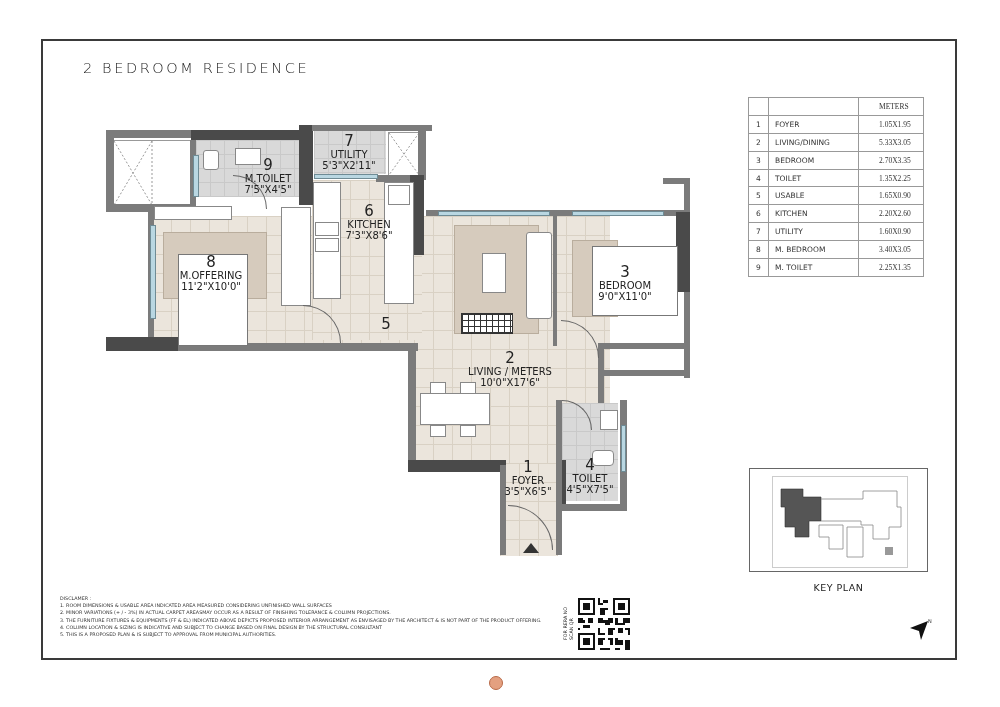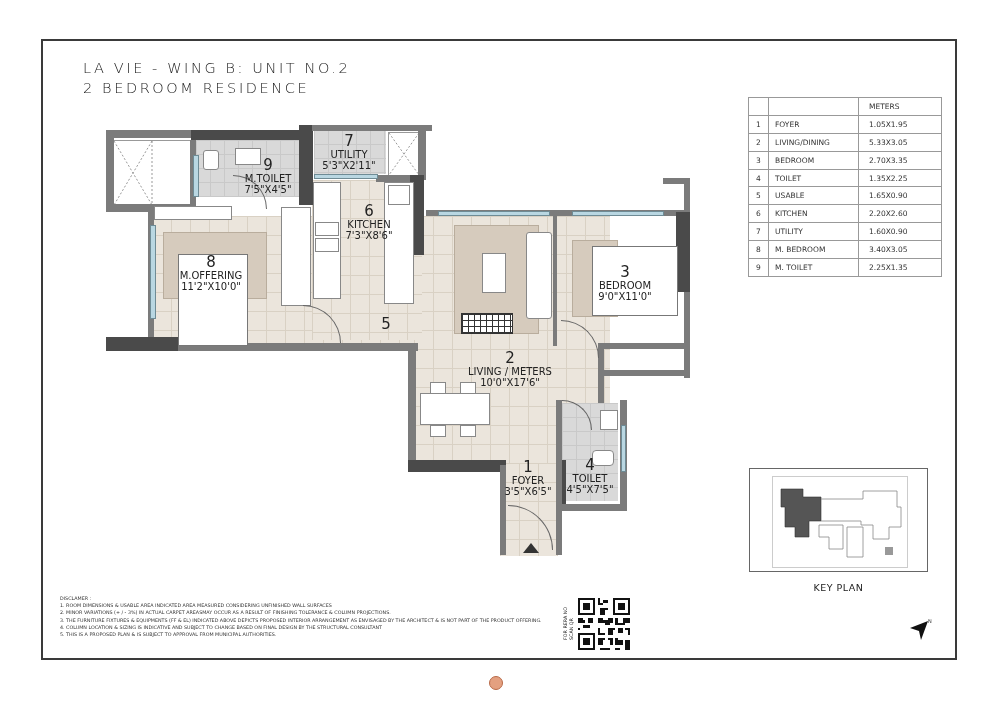--- a/index.html
+++ b/index.html
@@ -20,38 +20,37 @@
   .lbl{position:absolute;text-align:center;font-size:10px;line-height:11px;color:#222;white-space:nowrap;}
   .lbl .num{font-size:15px;line-height:16px;display:block;}
   .door{position:absolute;border:1px solid #666;border-radius:0 100% 0 0;box-sizing:border-box;border-left:none;border-bottom:none;}
   .xbox{position:absolute;border:1px solid #999;background:#fff;}
   .xbox svg{position:absolute;left:0;top:0;width:100%;height:100%;}
   
   .tbl{position:absolute;left:748px;top:97px;border-collapse:collapse;font-size:7.5px;color:#333;}
   .tbl td{border:1px solid #999;height:17.9px;padding:0 6px;box-sizing:border-box;}
   .tbl td.c1{width:20px;text-align:center;}
   .tbl td.c2{width:90px;}
-  .tbl td.c3{width:83px;text-align:left;padding-left:10px;}
+  .tbl td.c3{width:65px;text-align:left;padding-left:20px;font-family:Liberation Serif, serif;}
   .keyplan{position:absolute;left:749px;top:468px;width:179px;height:104px;border:1.5px solid #666;box-sizing:border-box;}
   .keyinner{position:absolute;left:22px;top:7px;width:134px;height:90px;border:1px solid #ccc;}
   .keylabel{position:absolute;left:749px;top:582px;width:179px;text-align:center;font-size:9.5px;letter-spacing:0.5px;}
   .disc{position:absolute;left:60px;top:595px;font-size:4.8px;line-height:7.2px;color:#333;white-space:nowrap;}
   .qr{position:absolute;left:578px;top:598px;width:52px;height:52px;}
   .qrlbl{position:absolute;left:548px;top:600px;width:40px;height:40px;font-size:4.8px;transform:rotate(-90deg);transform-origin:left top;white-space:nowrap;line-height:6px;}
   .footer{position:absolute;left:0;top:676px;width:1000px;text-align:center;font-size:8.6px;color:#222;letter-spacing:0.3px;}
   .footer .logo{display:inline-block;width:12px;height:12px;border-radius:50%;background:#e4a080;border:1px solid #b86a48;vertical-align:middle;margin-right:8px;position:relative;}
   .north{position:absolute;left:908px;top:618px;}
 </style>
 </head>
 <body>
 
 <div class="frame"></div>
 
 <div class="title">
-  <div>LA VIE - WING B: UNIT NO.2</div>
   <div>2 BEDROOM RESIDENCE</div>
 </div>
 
 <div class="plan">
 
   <div class="abs tile" style="left:152px;top:216px;width:262px;height:127px;"></div>
   <div class="abs tile" style="left:414px;top:216px;width:196px;height:247px;"></div>
   <div class="abs tile" style="left:500px;top:463px;width:58px;height:93px;"></div>
   <div class="abs tile" style="left:312px;top:180px;width:110px;height:160px;"></div>
   <div class="abs wet" style="left:196px;top:140px;width:104px;height:57px;"></div>

